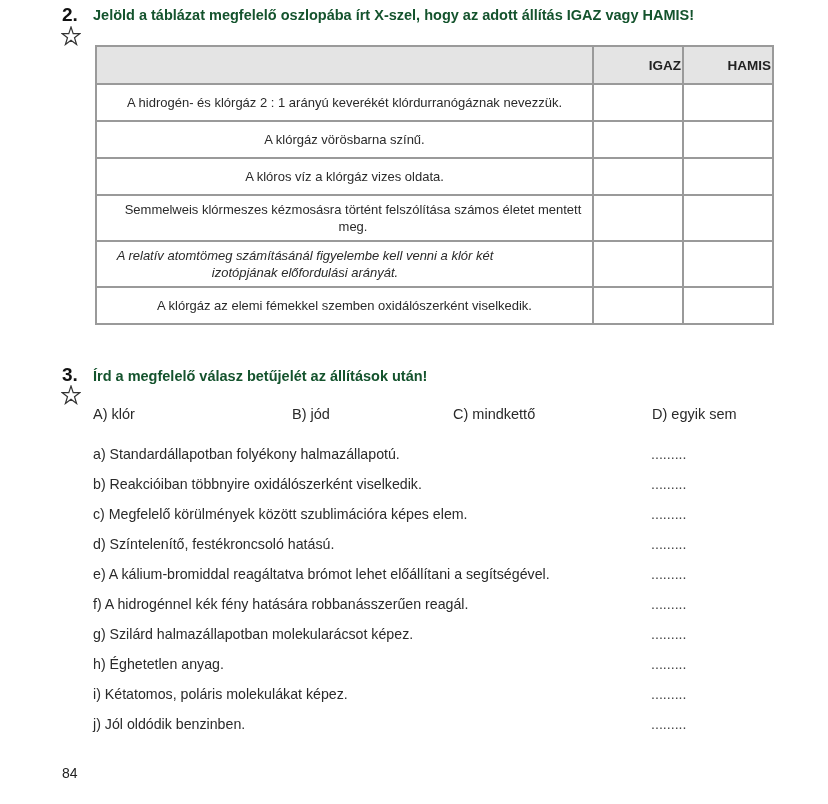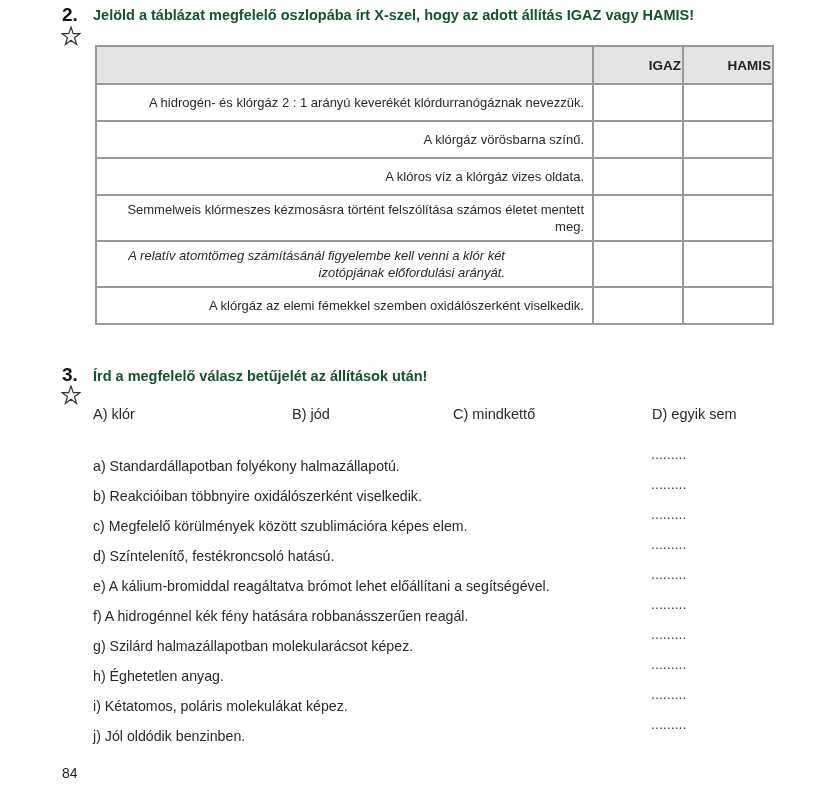--- a/index.html
+++ b/index.html
@@ -4,28 +4,28 @@
 <style>
   html, body { margin: 0; padding: 0; background: #ffffff; }
   body { width: 828px; height: 804px; position: relative; font-family: "Liberation Sans", sans-serif; color: #222; overflow: hidden; }
   .task-num { position: absolute; font-weight: bold; font-size: 19px; color: #111; }
   .task-title { position: absolute; font-size: 14.5px; color: #14532d; }
   .task-title.bold { font-weight: bold; }
   .star { position: absolute; width: 20px; height: 20px; }
   table.tf { position: absolute; left: 95px; top: 45px; width: 679px; border-collapse: collapse; font-size: 13px; }
   table.tf td, table.tf th { border: 2px solid #9a9a9a; }
   table.tf th { background: #e4e4e4; height: 34px; font-weight: bold; font-size: 13.5px; text-align: right; color: #222; }
-  table.tf td.stmt { padding: 4px 8px; text-align: right; color: #2a2a2a; line-height: 17px; }
+  table.tf td.stmt { padding: 4px 8px; text-align: center; color: #2a2a2a; line-height: 17px; }
   table.tf td.box { width: 86px; }
   table.tf th.box { width: 86px; }
   .opts { position: absolute; top: 406px; left: 93px; width: 680px; font-size: 14.5px; color: #2a2a2a; }
   .opts span { position: absolute; top: 0; white-space: nowrap; }
   .q-list { position: absolute; left: 93px; top: 446px; width: 620px; }
   .q-item { position: relative; height: 30px; font-size: 14.2px; color: #2a2a2a; }
-  .q-item .q-text { position: absolute; left: 0; top: 0; white-space: nowrap; margin-top: 12px; }
+  .q-item .q-text { position: absolute; left: 0; top: 0; white-space: nowrap; }
   .q-item .q-blank { position: absolute; left: 558px; top: 0; letter-spacing: 0px; color: #444; }
   .page-num { position: absolute; left: 62px; top: 765px; font-size: 14px; color: #222; }
 </style>
 </head>
 <body>
 
 <div class="task-num" style="left:62px; top:4px;">2.</div>
 <svg class="star" style="left:61px; top:26px;" viewBox="0 0 20 20">
   <polygon points="10,1 12.2,7.6 19,7.6 13.5,11.7 15.6,18.5 10,14.3 4.4,18.5 6.5,11.7 1,7.6 7.8,7.6" fill="none" stroke="#333" stroke-width="1.2"></polygon>
 </svg>

